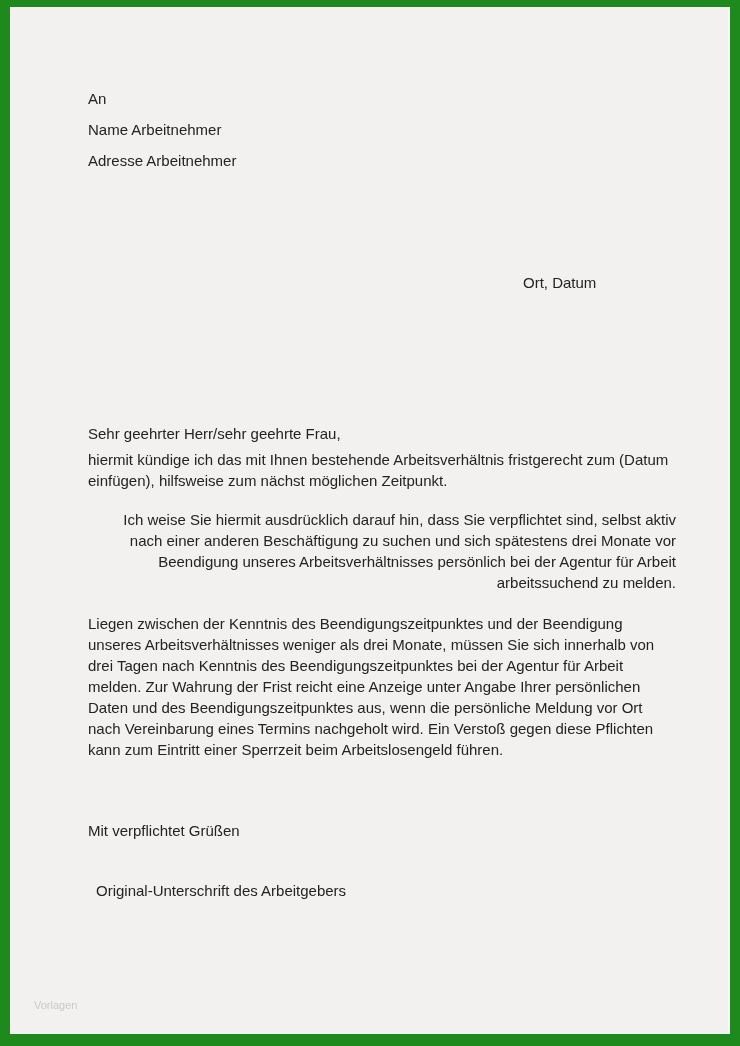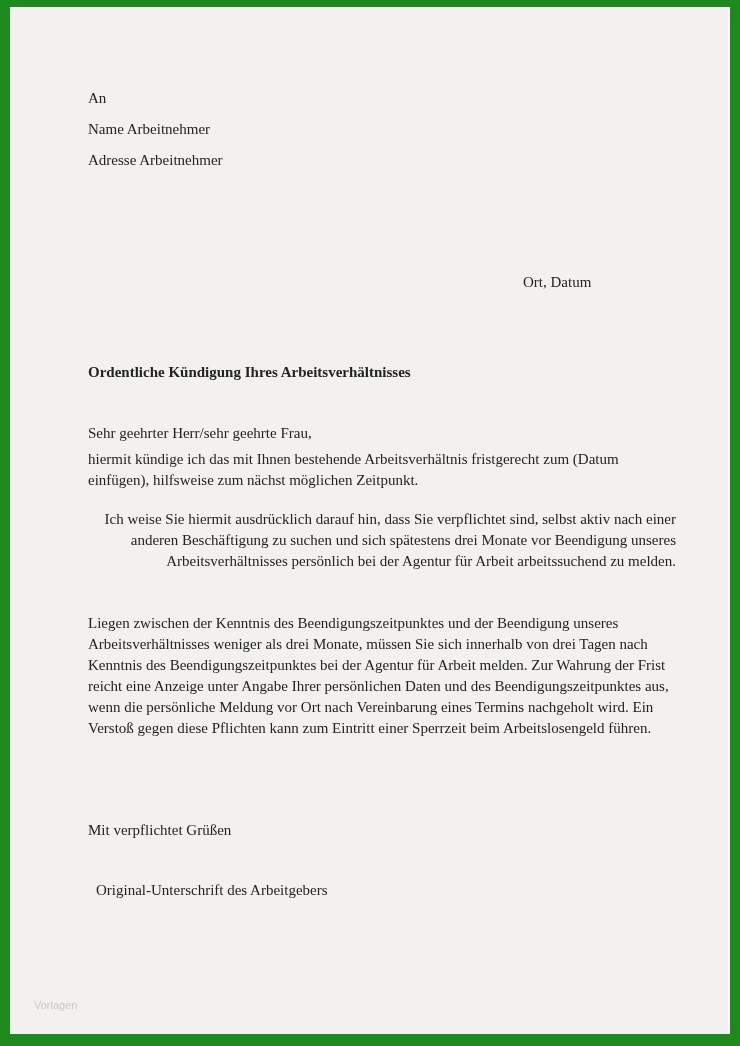--- a/index.html
+++ b/index.html
@@ -26,21 +26,20 @@
     bottom: 12px;
     background: #f2f1ef;
     border-right: 2px solid #fbfbf9;
     color: #232323;
     font-size: 15px;
   }
   .sheet p {
     margin: 0;
     position: absolute;
     line-height: 21px;
-    font-family: Liberation Serif, serif;
   }
   .recipient-line-1 { top: 81px; left: 78px; }
   .recipient-line-2 { top: 112px; left: 78px; }
   .recipient-line-3 { top: 143px; left: 78px; }
   .date-line { top: 265px; left: 513px; }
   .subject-line {
     top: 355px;
     left: 78px;
     font-weight: bold;
   }
@@ -67,21 +66,20 @@
   <div class="sheet">
 
     <div>
       <p class="recipient-line-1">An</p>
       <p class="recipient-line-2">Name Arbeitnehmer</p>
       <p class="recipient-line-3">Adresse Arbeitnehmer</p>
     </div>
 
     <p class="date-line">Ort, Datum</p>
 
-    <p class="subject-line">Ordentliche Kündigung Ihres Arbeitsverhältnisses</p>
 
     <p class="salutation">Sehr geehrter Herr/sehr geehrte Frau,</p>
 
     <p class="para para-1">hiermit kündige ich das mit Ihnen bestehende Arbeitsverhältnis fristgerecht zum (Datum einfügen), hilfsweise zum nächst möglichen Zeitpunkt.</p>
 
     <p class="para para-2">Ich weise Sie hiermit ausdrücklich darauf hin, dass Sie verpflichtet sind, selbst aktiv nach einer anderen Beschäftigung zu suchen und sich spätestens drei Monate vor Beendigung unseres Arbeitsverhältnisses persönlich bei der Agentur für Arbeit arbeitssuchend zu melden.</p>
 
     <p class="para para-3">Liegen zwischen der Kenntnis des Beendigungszeitpunktes und der Beendigung unseres Arbeitsverhältnisses weniger als drei Monate, müssen Sie sich innerhalb von drei Tagen nach Kenntnis des Beendigungszeitpunktes bei der Agentur für Arbeit melden. Zur Wahrung der Frist reicht eine Anzeige unter Angabe Ihrer persönlichen Daten und des Beendigungszeitpunktes aus, wenn die persönliche Meldung vor Ort nach Vereinbarung eines Termins nachgeholt wird. Ein Verstoß gegen diese Pflichten kann zum Eintritt einer Sperrzeit beim Arbeitslosengeld führen.</p>
 
     <p class="closing">Mit verpflichtet Grüßen</p>

